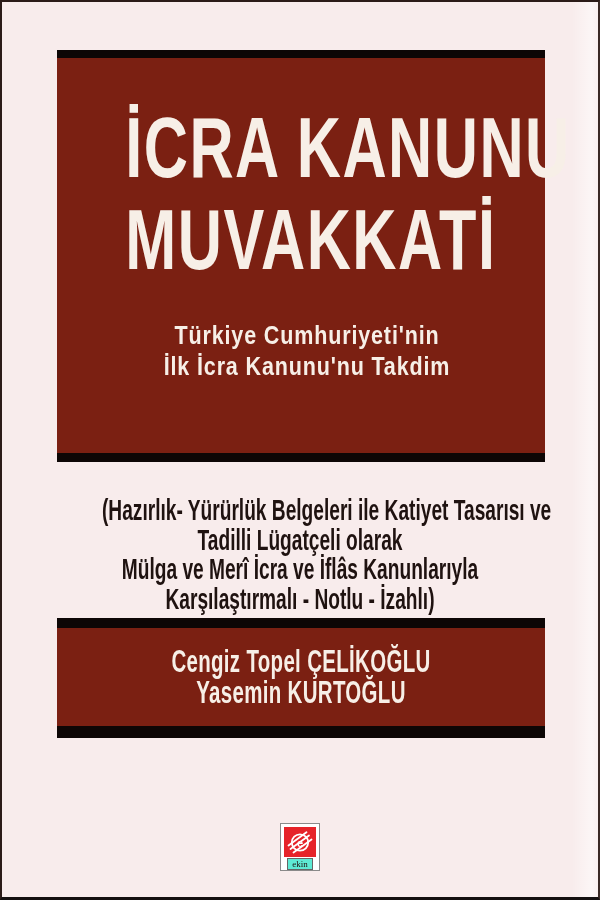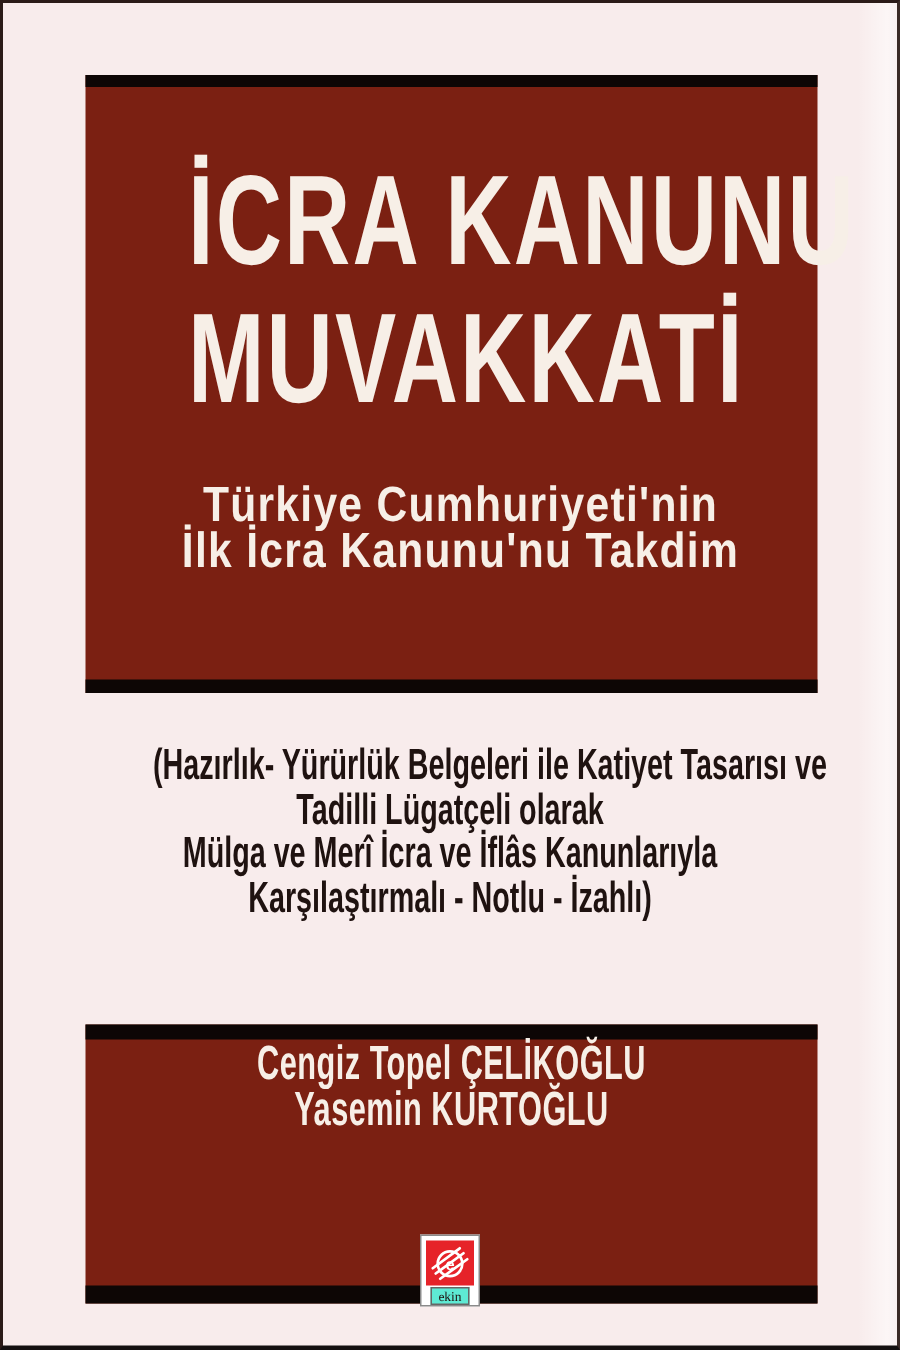--- a/index.html
+++ b/index.html
@@ -43,44 +43,44 @@
     color: #f7efe7;
     text-align: center;
   }
   .title-panel {
     top: 50px;
     height: 412px;
     border-top: 8px solid #0d0605;
     border-bottom: 9px solid #0d0605;
   }
   .author-panel {
-    top: 683px;
-    height: 186px;
+    top: 618px;
+    height: 120px;
     border-top: 10px solid #0d0605;
     border-bottom: 12px solid #0d0605;
     display: flex;
     flex-direction: column;
-    justify-content: flex-start;
+    justify-content: center;
   }
   .condense {
     display: block;
     white-space: nowrap;
     transform-origin: 50% 50%;
   }
   .book-title {
     margin-top: 44px;
     font-size: 85px;
     font-weight: bold;
     line-height: 92px;
     letter-spacing: 2px;
   }
   .book-title .condense { transform: scaleX(0.72); }
   .book-subtitle {
     margin-top: 34px;
-    font-size: 33px;
+    font-size: 25px;
     font-weight: bold;
     line-height: 31px;
     letter-spacing: 1px;
     padding-left: 12px;
   }
   .book-subtitle .condense { transform: scaleX(0.86); }
   .description {
     position: absolute;
     left: 0;
     right: 0;

